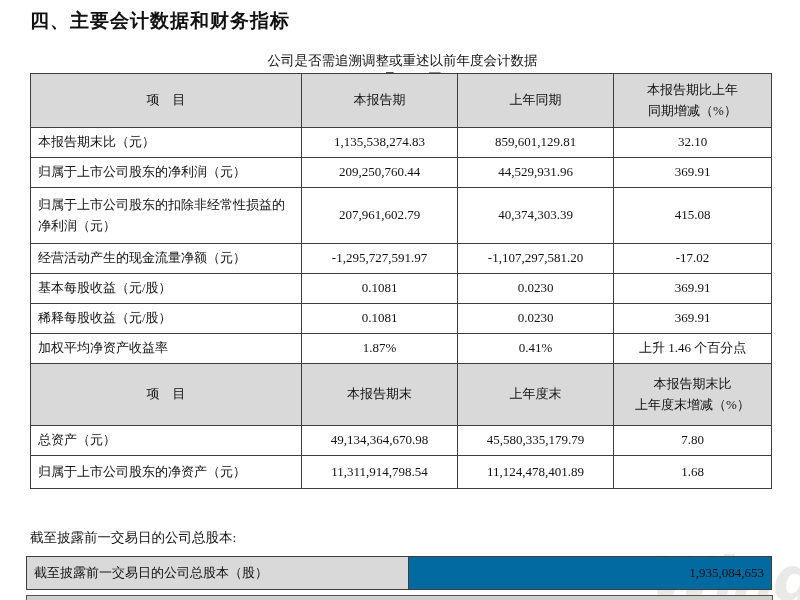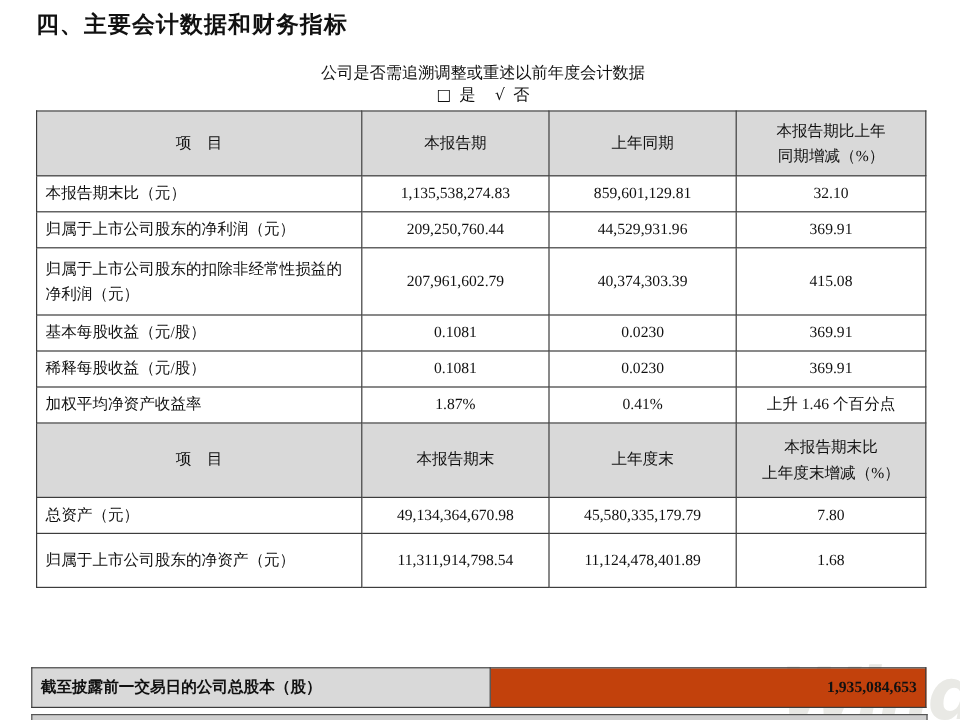--- a/index.html
+++ b/index.html
@@ -16,39 +16,39 @@
     position:absolute; left:30px; top:52px; width:745px;
     display:flex; justify-content:space-between; align-items:center;
     font-size:13.5px;
     flex-direction:column;
   }
   .restate-options { display:inline-flex; gap:16px; }
   .opt { display:inline-flex; gap:7px; align-items:center; }
   .glyph { font-family:"DejaVu Sans", sans-serif; font-size:13px; }
 
   table { border-collapse:collapse; table-layout:fixed; font-size:13px; color:#111; }
-  .main-table { position:absolute; left:30px; top:92px; width:741px; z-index:2; background:#fff; }
+  .main-table { position:absolute; left:30px; top:73px; width:741px; z-index:2; background:#fff; }
   td, th { border:1px solid #3d3d3d; padding:2px 7px; vertical-align:middle; line-height:1.55; }
   th {
     background:#d9d9d9; font-weight:normal; text-align:center;
     white-space:pre-line;
   }
   .cell-item { text-align:left; }
   .cell-num { text-align:center; }
   .h-hdr1 { height:54px; }
   .h-std  { height:30px; }
   .h-tall { height:56px; }
   .h-hdr2 { height:62px; }
-  .h-last { height:45px; }
+  .h-last { height:33px; }
 
   .share-note { position:absolute; left:30px; top:529px; font-size:13.5px; z-index:2; }
   .bottom-table { position:absolute; left:26px; top:556px; width:745px; z-index:2; }
-  .bottom-table td { height:28px;font-weight:bold; }
+  .bottom-table td { height:28px; }
   .bottom-label { background:#d9d9d9; text-align:left; }
-  .bottom-value { background:#c2410c; text-align:right; }
+  .bottom-value { background:#0369a1; text-align:right; }
 
   .bottom-strip {
     position:absolute; left:26px; top:595px; width:745px; height:6px;
     background:#cfcfcf; border:1px solid #555; border-bottom:none; z-index:2;
   }
   .watermark {
     position:absolute; right:-14px; bottom:-14px; z-index:1;
     font-family:"DejaVu Sans", sans-serif; font-weight:bold; font-style:italic;
     font-size:60px; color:#e9e9e5; letter-spacing:-2px; user-select:none;
   }
@@ -101,20 +101,26 @@
       <td class="cell-num">44,529,931.96</td>
       <td class="cell-num">369.91</td>
     </tr>
     <tr class="h-tall">
       <td class="cell-item">归属于上市公司股东的扣除非经常性损益的净利润（元）</td>
       <td class="cell-num">207,961,602.79</td>
       <td class="cell-num">40,374,303.39</td>
       <td class="cell-num">415.08</td>
     </tr>
     <tr class="h-std">
+      <td class="cell-item">经营活动产生的现金流量净额（元）</td>
+      <td class="cell-num">-1,295,727,591.97</td>
+      <td class="cell-num">-1,107,297,581.20</td>
+      <td class="cell-num">-17.02</td>
+    </tr>
+    <tr class="h-std">
       <td class="cell-item">基本每股收益（元/股）</td>
       <td class="cell-num">0.1081</td>
       <td class="cell-num">0.0230</td>
       <td class="cell-num">369.91</td>
     </tr>
     <tr class="h-std">
       <td class="cell-item">稀释每股收益（元/股）</td>
       <td class="cell-num">0.1081</td>
       <td class="cell-num">0.0230</td>
       <td class="cell-num">369.91</td>
@@ -140,20 +146,21 @@
     </tr>
     <tr class="h-last">
       <td class="cell-item">归属于上市公司股东的净资产（元）</td>
       <td class="cell-num">11,311,914,798.54</td>
       <td class="cell-num">11,124,478,401.89</td>
       <td class="cell-num">1.68</td>
     </tr>
   </tbody>
     </table>
 
+  <div class="share-note">截至披露前一交易日的公司总股本:</div>
 
   <table class="bottom-table">
     <colgroup>
       <col style="width:382px">
         <col style="width:363px">
     </colgroup>
     <tbody>
         <tr>
       <td class="bottom-label">截至披露前一交易日的公司总股本（股）</td>
       <td class="bottom-value">1,935,084,653</td>

